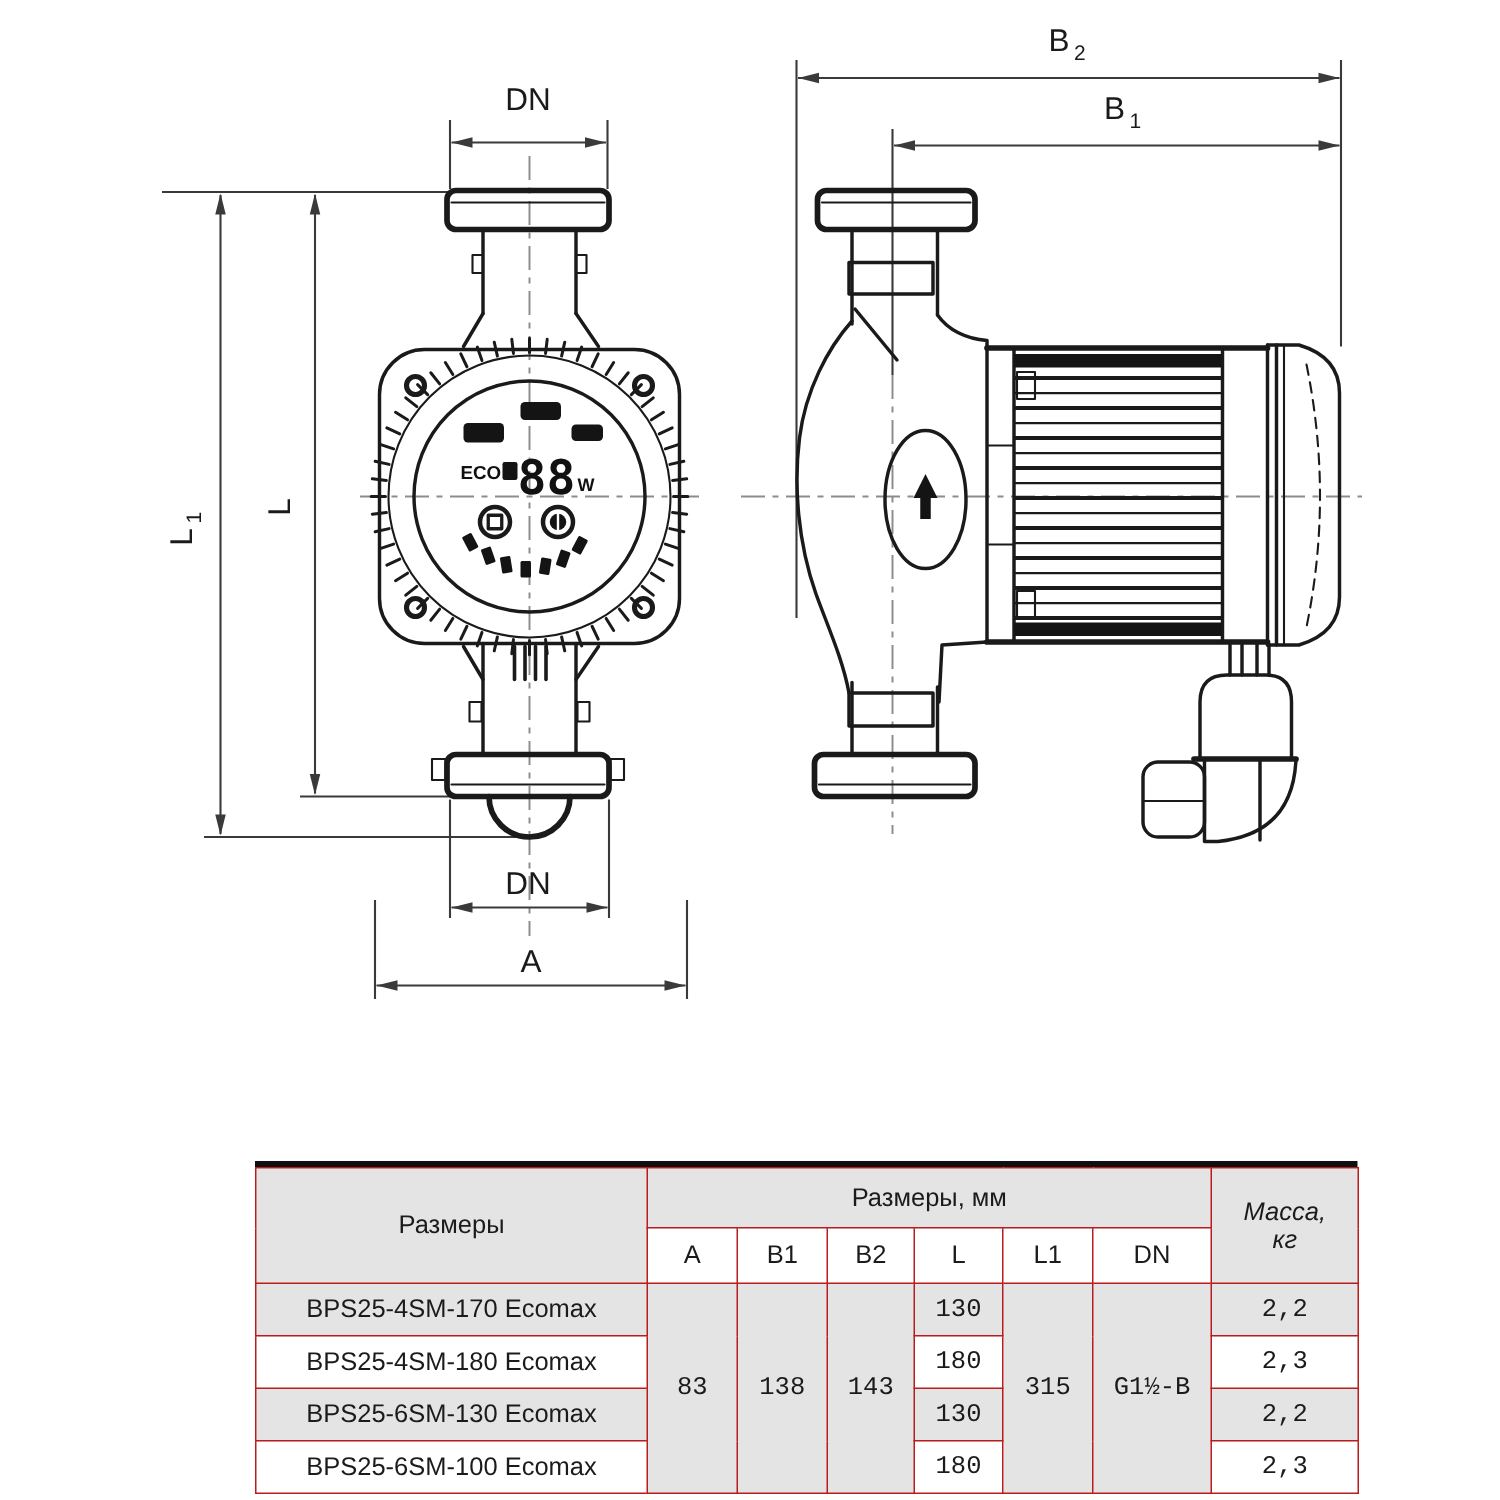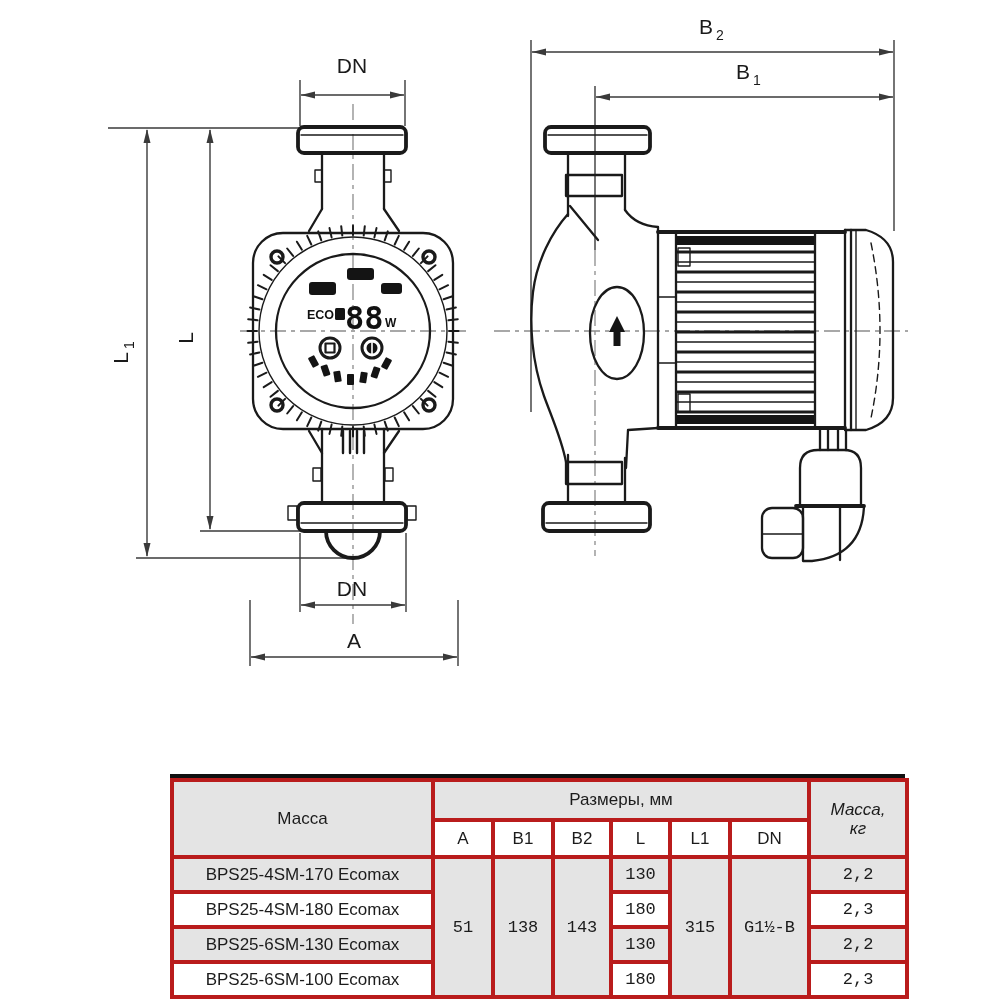--- a/index.html
+++ b/index.html
@@ -15,21 +15,21 @@
   .dimfill{fill:#3a3a3a;stroke:none;}
   .blk{fill:#141414;stroke:none;}
   .lbl{font-family:"Liberation Sans",sans-serif;font-size:21px;fill:#1a1a1a;}
   .lbl-sub{font-size:14px;}
   .disp{font-family:"Liberation Sans",sans-serif;font-weight:bold;fill:#111;}
   .seg{font-family:"DejaVu Sans Mono","Liberation Mono",monospace;font-weight:bold;fill:#111;}
 
   .table-wrap{position:absolute;left:170px;top:774px;width:735px;border-top:4px solid #101010;}
   table.spec{border-collapse:collapse;table-layout:fixed;width:735px;
              font-family:"Liberation Sans",sans-serif;color:#1b1b1b;}
-  table.spec th, table.spec td{border:4px solid #b91c1c;padding:0;text-align:center;
+  table.spec th, table.spec td{border:1px solid #b91c1c;padding:0;text-align:center;
              font-weight:normal;font-size:17px;background:#fff;}
   table.spec .grey{background:#e4e4e4;}
   tr.h1{height:40px;} tr.h2{height:37px;} tr.row{height:35px;}
   td.model{text-align:left;padding-left:9px;font-weight:bold;font-size:15.5px;}
   td.val{font-size:16px;font-family:Liberation Mono, monospace;}
   .mass-h div{line-height:19px;font-style:italic;}
 </style>
 </head>
 <body>
 
@@ -336,38 +336,38 @@
           <col style="width:60px">
           <col style="width:60px">
           <col style="width:58px">
       <col style="width:59px">
           <col style="width:60px">
           <col style="width:79px">
           <col style="width:98px">
     </colgroup>
     <tbody>
           <tr class="h1">
-      <th class="grey" rowspan="2">Масса</th>
+      <th class="grey" rowspan="2">Размеры</th>
       <th class="grey" colspan="6">Размеры, мм</th>
       <th class="grey mass-h" rowspan="2">
         <div>Масса,</div>
         <div>кг</div>
       </th>
     </tr>
     <tr class="h2">
       <th>A</th>
       <th>B1</th>
       <th>B2</th>
       <th>L</th>
       <th>L1</th>
       <th>DN</th>
     </tr>
     <tr class="row">
       <td class="model grey">BPS25-4SM-170 Ecomax</td>
-      <td class="val grey" rowspan="4">51</td>
+      <td class="val grey" rowspan="4">83</td>
       <td class="val grey" rowspan="4">138</td>
       <td class="val grey" rowspan="4">143</td>
       <td class="val grey">130</td>
       <td class="val grey" rowspan="4">315</td>
       <td class="val grey" rowspan="4">G1½-B</td>
       <td class="val grey">2,2</td>
     </tr>
     <tr class="row">
       <td class="model">BPS25-4SM-180 Ecomax</td>
       <td class="val">180</td>

